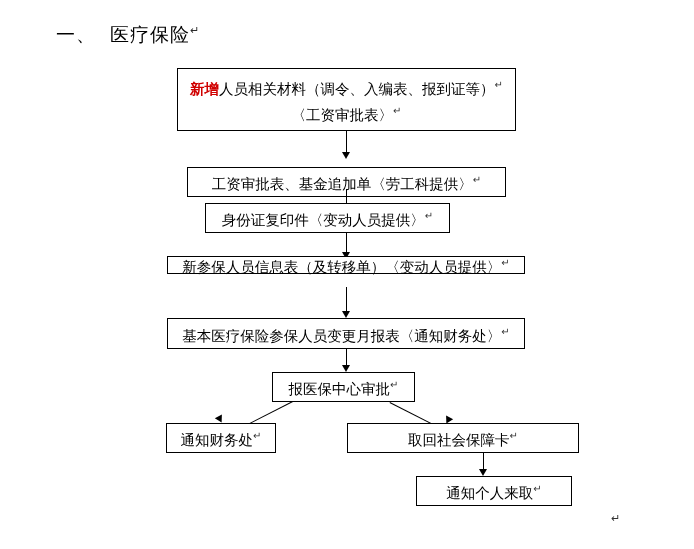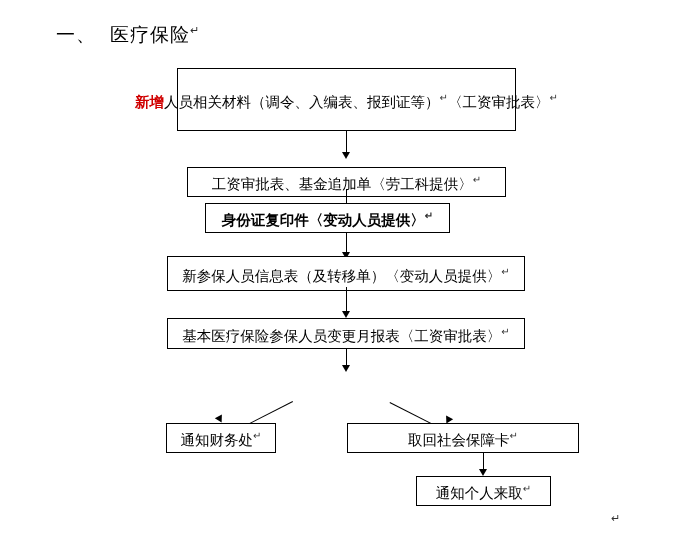--- a/index.html
+++ b/index.html
@@ -44,21 +44,21 @@
     font-size: 11px;
     color: #2b2b2b;
     vertical-align: super;
   }
   .node {
     position: absolute;
     border: 1px solid #000000;
     background: #ffffff;
     box-sizing: border-box;
     display: flex;
-    flex-direction: row;
+    flex-direction: column;
     align-items: center;
     justify-content: center;
     font-size: 14.5px;
     line-height: 22px;
     text-align: center;
     white-space: nowrap;
     padding: 2px 6px;
   }
   .node .line2 {
     display: block;
@@ -130,58 +130,61 @@
   <div class="conn vline" style="left:346px; top:131px; height:24px;"></div>
   <div class="arrow-down" style="left:342px; top:152px;"></div>
 
   <div class="node" style="left:187px; top:159px; width:319px; height:30px;margin-top:8px;">
     <span><span>工资审批表、基金追加单〈劳工科提供〉</span><span class="pil">↵</span></span>
   </div>
 
   <div class="conn vline" style="left:346px; top:189px; height:22px;"></div>
   <div class="arrow-down" style="left:342px; top:207px;"></div>
 
-  <div class="node" style="left:205px; top:203px; width:245px; height:30px;font-weight:bold;">
+  <div class="node" style="left:205px; top:203px; width:245px; height:30px;">
     <span><span>身份证复印件〈变动人员提供〉</span><span class="pil">↵</span></span>
   </div>
 
   <div class="conn vline" style="left:346px; top:233px; height:24px;"></div>
   <div class="arrow-down" style="left:342px; top:252px;"></div>
 
-  <div class="node" style="left:167px; top:256px; width:358px; height:35px;">
+  <div class="node" style="left:167px; top:256px; width:358px; height:18px;">
     <span><span>新参保人员信息表（及转移单）〈变动人员提供〉</span><span class="pil">↵</span></span>
   </div>
 
   <div class="conn vline" style="left:346px; top:287px; height:26px;"></div>
   <div class="arrow-down" style="left:342px; top:311px;"></div>
 
   <div class="node" style="left:167px; top:318px; width:358px; height:31px;">
-    <span><span>基本医疗保险参保人员变更月报表〈工资审批表〉</span><span class="pil">↵</span></span>
+    <span><span>基本医疗保险参保人员变更月报表〈通知财务处〉</span><span class="pil">↵</span></span>
   </div>
 
   <div class="conn vline" style="left:346px; top:349px; height:20px;"></div>
   <div class="arrow-down" style="left:342px; top:365px;"></div>
 
+  <div class="node" style="left:272px; top:372px; width:143px; height:30px;">
+    <span><span>报医保中心审批</span><span class="pil">↵</span></span>
+  </div>
 
   <div class="diag" style="left:293px; top:402px; width:75px; transform: rotate(153deg);"></div>
   <div class="arrow-rot" style="left:216px; top:416px; transform: rotate(-28deg);"></div>
 
   <div class="diag" style="left:390px; top:402px; width:77px; transform: rotate(27deg);"></div>
   <div class="arrow-rot" style="left:444px; top:417px; transform: rotate(28deg);"></div>
 
   <div class="node" style="left:347px; top:423px; width:232px; height:30px;">
     <span><span>取回社会保障卡</span><span class="pil">↵</span></span>
   </div>
 
   <div class="node" style="left:166px; top:423px; width:110px; height:30px;">
     <span><span>通知财务处</span><span class="pil">↵</span></span>
   </div>
 
   <div class="conn vline" style="left:483px; top:453px; height:20px;"></div>
   <div class="arrow-down" style="left:479px; top:469px;"></div>
 
-  <div class="node" style="left:416px; top:476px; width:135px; height:30px;">
+  <div class="node" style="left:416px; top:476px; width:156px; height:30px;">
     <span><span>通知个人来取</span><span class="pil">↵</span></span>
   </div>
 
   <div class="tail-mark" style="left:611px; top:512px;">↵</div>
 
 </div>
 
 </body></html>

